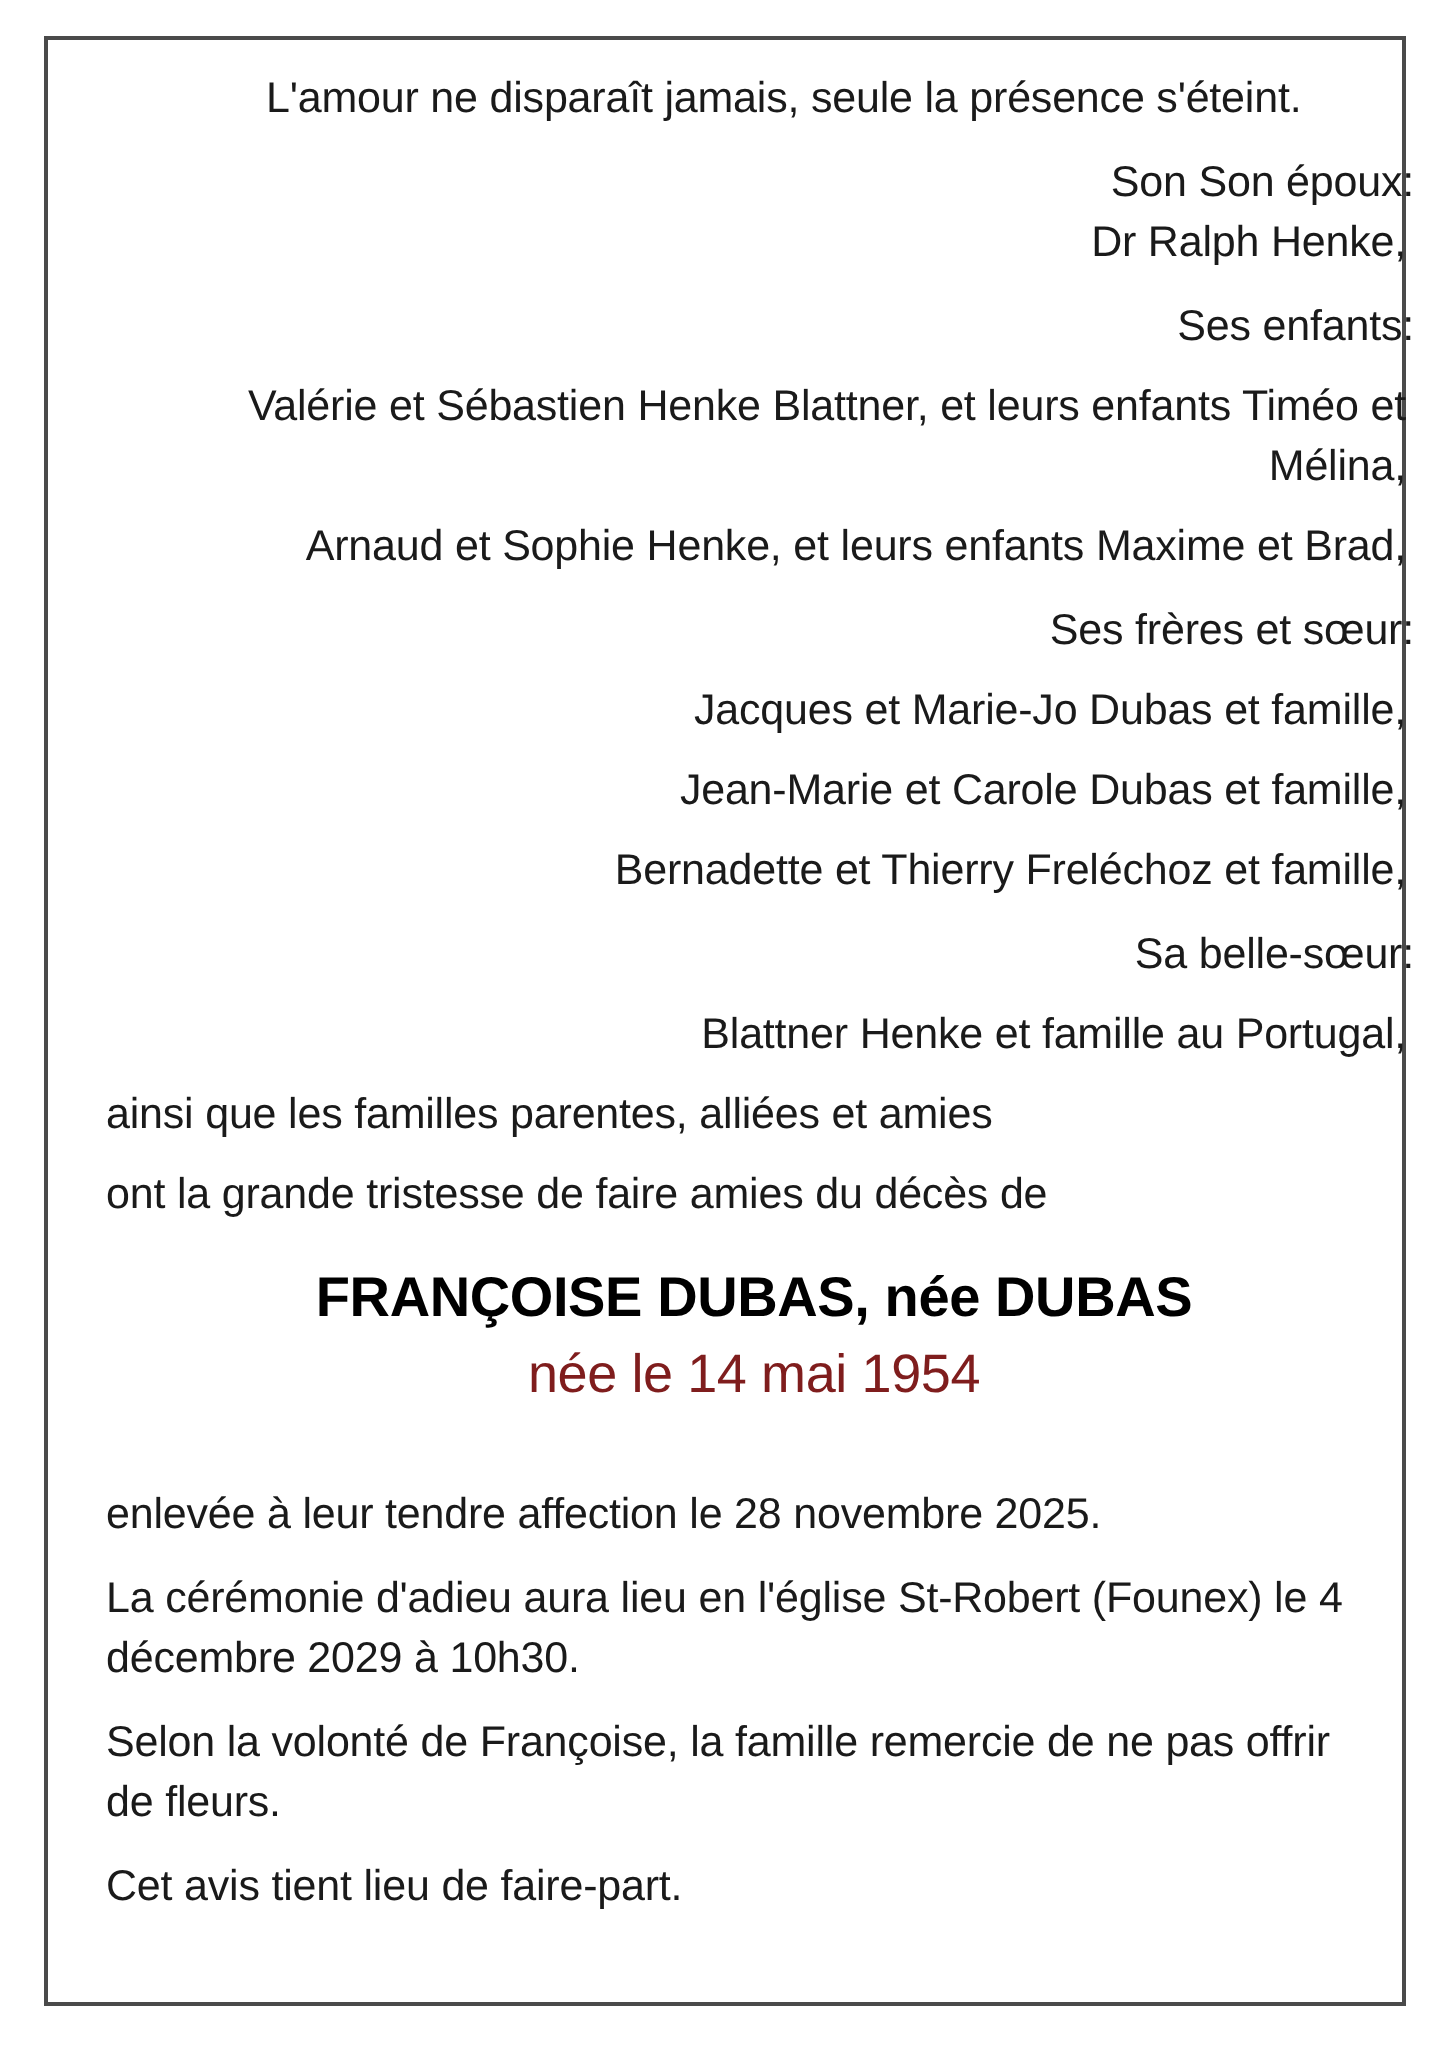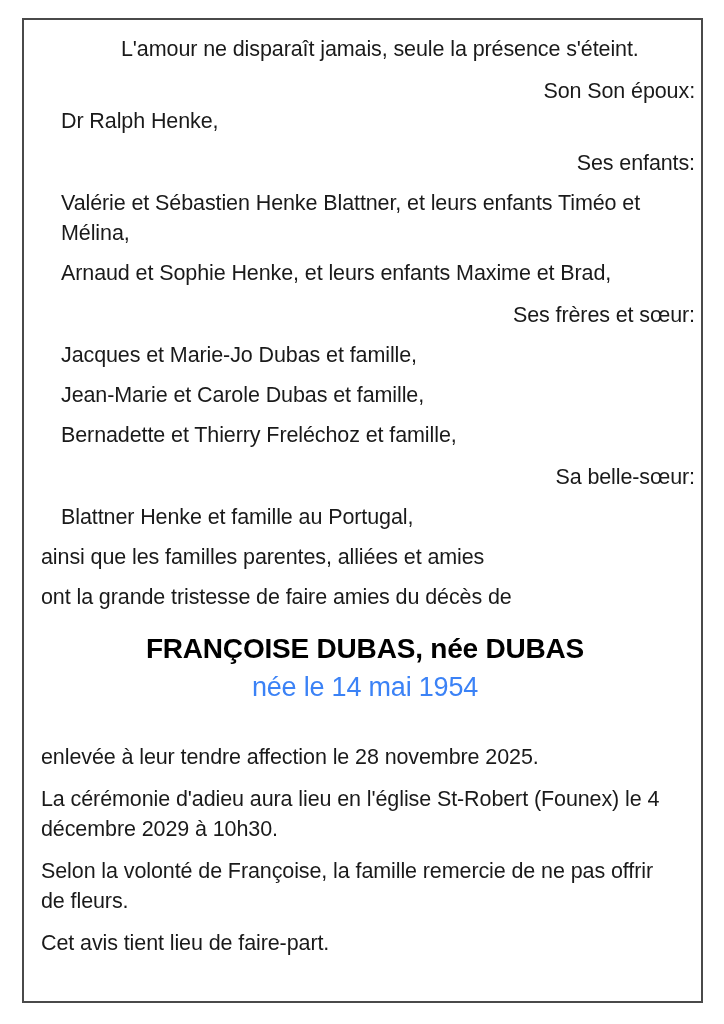--- a/index.html
+++ b/index.html
@@ -32,21 +32,21 @@
     top: 18px;
     width: 681px;
     height: 985px;
     box-sizing: border-box;
     border: 2px solid #4a4a4a;
     background: #ffffff;
   }
 
   .notice-body {
     position: absolute;
-    left: 4px;
+    left: 16px;
     top: 0;
     width: 100%;
     height: 100%;
     box-sizing: border-box;
     padding: 14px 10px 10px 13px;
   }
 
   .line {
     display: block;
     font-size: 21.5px;
@@ -65,20 +65,21 @@
   
   .group-heading {
     margin-top: 2px;
     text-align: right;
   }
 
   
   .entry {
     padding-left: 20px;
     max-width: 630px;
+    text-align: right;
   }
 
   .spacer-sm { height: 10px; }
   .spacer-lg { height: 30px; }
 
   .deceased-block {
     text-align: center;
     margin-top: 18px;
     margin-bottom: 6px;
     padding-right: 6px;
@@ -91,21 +92,21 @@
     line-height: 38px;
     letter-spacing: -0.2px;
     color: #000000;
   }
 
   .deceased-birth {
     display: block;
     font-size: 27px;
     line-height: 38px;
     letter-spacing: -0.2px;
-    color: #3b82f6;
+    color: #7f1d1d;
     text-align: center;
   }
 
   .para {
     display: block;
     font-size: 21.5px;
     line-height: 30px;
     letter-spacing: -0.1px;
     max-width: 640px;
     margin-bottom: 12px;

